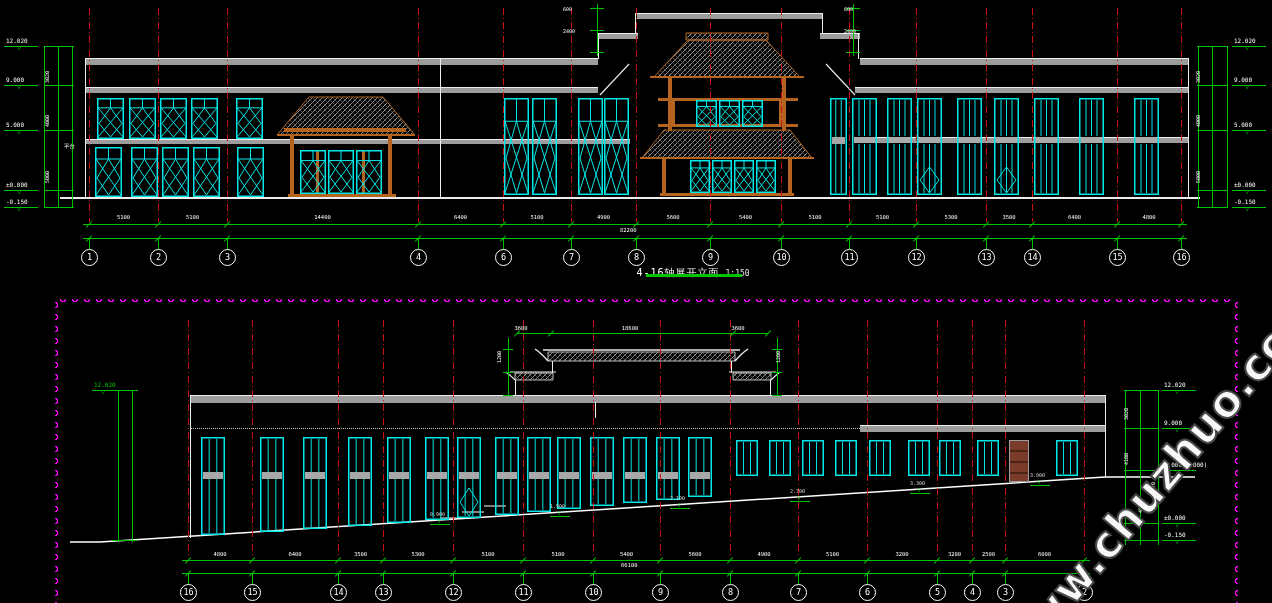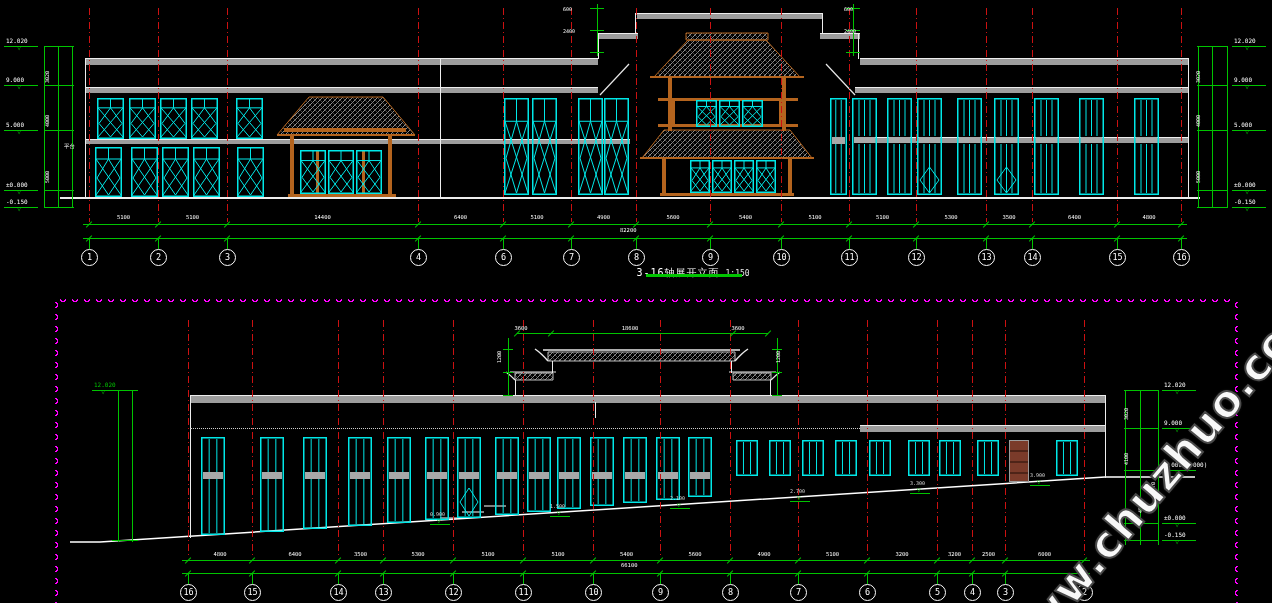--- a/index.html
+++ b/index.html
@@ -30,21 +30,21 @@
 </head>
 <body>
 
 <div id="stage">
 
   <div class="abs scx" style="left:57px;top:299px;width:1178px;"></div>
   <div class="abs scy" style="left:55px;top:299px;height:304px;"></div>
   <div class="abs scyr" style="left:1232px;top:299px;height:304px;"></div>
 
   <div id="d1-title" class="abs">
-    <span class="ttl">3-16轴展开立面</span><span class="scl">1:150</span>
+    <span class="ttl">4-16轴展开立面</span><span class="scl">1:150</span>
   </div>
   <div id="title-underline" class="abs"></div>
 
   <div id="wm" class="abs">www.chuzhuo.com</div>
 <svg width="1272" height="603" class="abs" style="left: 0px; top: 0px;">
       <defs>
         <pattern id="hx" width="5" height="5" patternUnits="userSpaceOnUse">
           <path d="M0 5 L5 0" stroke="#8f8f8f" stroke-width="1"></path>
           <path d="M0 0 L5 5" stroke="#6f6f6f" stroke-width="0.6"></path>
         </pattern>

